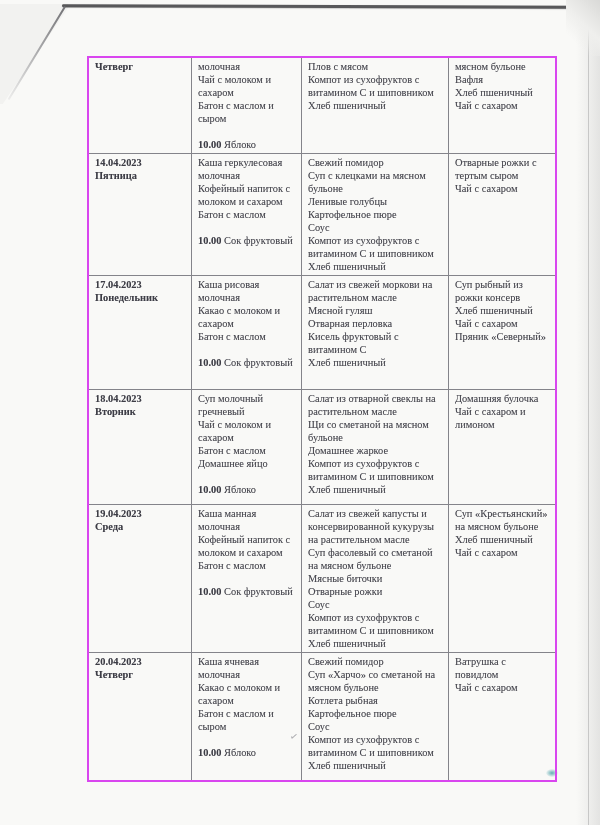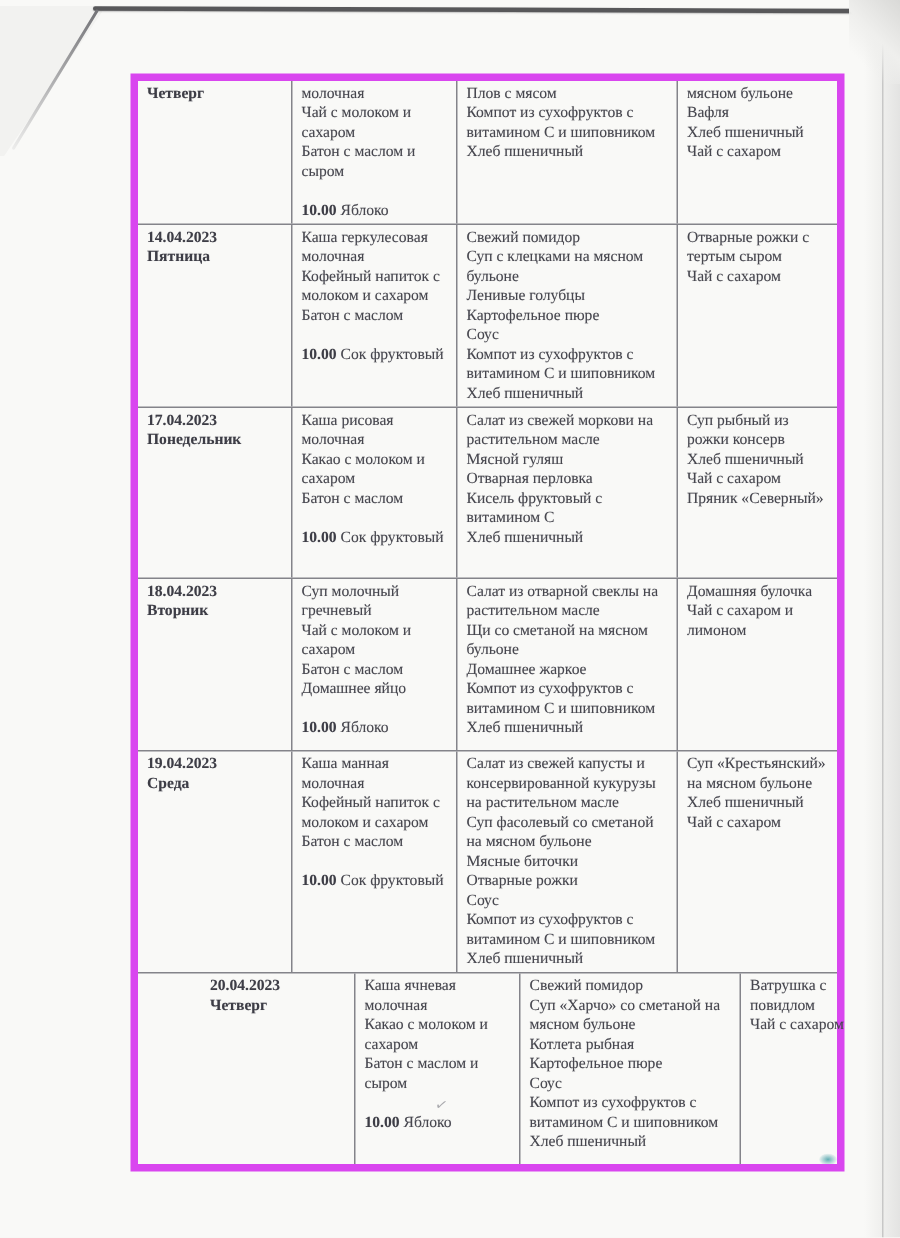--- a/index.html
+++ b/index.html
@@ -45,30 +45,30 @@
     position:absolute;left:546px;top:769px;width:12px;height:8px;border-radius:50%;
     background:radial-gradient(ellipse at center,rgba(72,160,168,0.85) 0%,rgba(72,160,168,0) 75%);
     filter:blur(0.4px);
   }
   .stray-pen-mark{
     position:absolute;left:290px;top:731px;
     font-size:10px;color:#898990;transform:rotate(12deg);opacity:0.7;
   }
   
   .menu-table{
-    position:absolute;left:87px;top:49px;width:466px;
-    border:5px solid #d946ef;box-sizing:content-box;
+    position:absolute;left:87px;top:56px;width:466px;
+    border:2px solid #d946ef;box-sizing:content-box;
     color:#47474f;font-size:10.4px;line-height:13px;
     text-shadow:0 0 0.5px rgba(71,71,79,0.35);
   }
   .trow{
     display:grid;grid-template-columns:103px 110px 147px 106px;
     border-bottom:1px solid #84848a;
   }
-  .trow:last-child{border-bottom:none;margin-left:42px;}
+  .trow:last-child{border-bottom:none;}
   .cell{
     box-sizing:border-box;border-right:1px solid #84848a;
     padding:2px 4px 2px 6px;overflow:hidden;
   }
   .cell:last-child{border-right:none;}
   .r0{min-height:87px}.r1{min-height:117px}.r2{min-height:113px}
   .r3{min-height:114px}.r4{min-height:139px}.r5{min-height:127px}
   .b{font-weight:bold;color:#3d3d46;}
   .line{margin:0;}
   .spacer{height:13px;}

